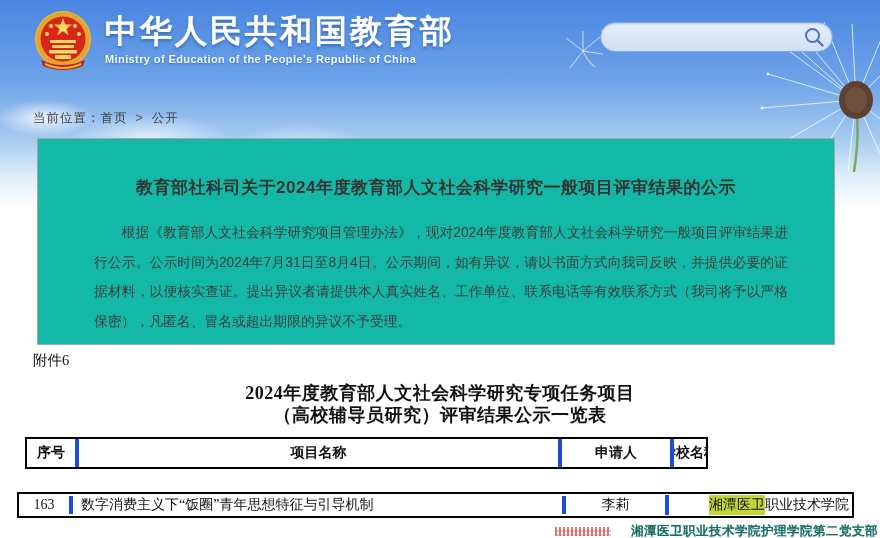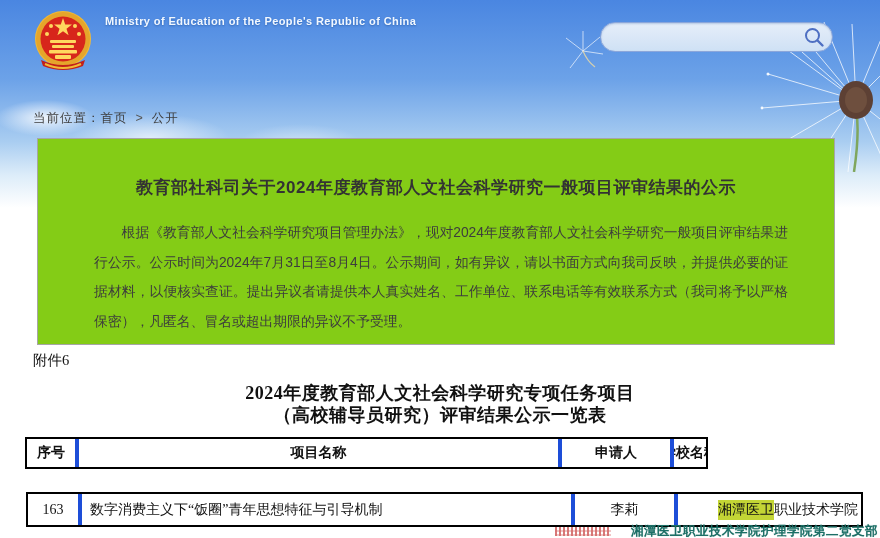--- a/index.html
+++ b/index.html
@@ -42,21 +42,21 @@
 
   .breadcrumb {
     position:absolute; left:33px; top:110px; font-size:12.5px; color:#3d3d3d; letter-spacing:1px;
   }
   .breadcrumb a { color:#3d3d3d; text-decoration:none; cursor:pointer; }
   .breadcrumb .sep { margin:0 8px; color:#555; }
 
   
   .panel {
     position:absolute; left:37px; top:138px; width:798px; height:207px;
-    background:#84cc16; border:1px solid #a6a6a6;
+    background:#14b8a6; border:1px solid #a6a6a6;
   }
   .notice-title {
     margin-top:37px; text-align:center; font-size:17px; font-weight:bold; color:#333;
     letter-spacing:.5px;
   }
   .notice-body {
     margin:19px auto 0 56px; width:694px;
     font-size:13.8px; color:#3d3d3d; line-height:29.5px; text-indent:2em; text-align:justify;
   }
 
@@ -68,21 +68,21 @@
 
   .tbl { position:absolute; display:flex; border:2px solid #000; background:#fff; }
   .tbl .cell {
     border-left:4px solid #1d4ed8; display:flex; align-items:center; overflow:hidden;
     font-size:14px; white-space:nowrap;
   }
   .tbl .cell:first-child { border-left:none; }
   .tbl .c-center { justify-content:center; }
   .tbl .c-left   { justify-content:flex-start; padding-left:8px; }
   .tbl-head { left:25px; top:437px; width:683px; height:32px; font-weight:bold; }
-  .tbl-row  { left:26px; top:492px; width:837px; height:35px; }
+  .tbl-row  { left:17px; top:492px; width:837px; height:26px;align-items:center; }
   .hl { background:#c3d535; padding:1px 0;margin-left:36px; }
 
   
   .watermark {
     position:absolute; right:2px; bottom:0; height:14px;
     display:flex; align-items:center; gap:20px;
   }
   .seal {
     width:56px; height:9px; opacity:.85;
     background:
@@ -155,20 +155,21 @@
         <circle cx="14" cy="26" r="2" fill="#ffd75e"></circle>
         <circle cx="46" cy="26" r="2" fill="#ffd75e"></circle>
         <rect x="17" y="32" width="26" height="3" rx="1" fill="#ffd75e"></rect>
         <rect x="19" y="37" width="22" height="3" rx="1" fill="#ffd75e"></rect>
         <rect x="16" y="42" width="28" height="3.4" rx="1" fill="#ffd75e"></rect>
         <rect x="22" y="47" width="16" height="4" rx="1" fill="#ffd75e"></rect>
         <path d="M8 52 Q30 62 52 52 L50 58 Q30 66 10 58 Z" fill="#c2201a"></path>
         <path d="M12 56 Q30 64 48 56" stroke="#f2ba35" stroke-width="2" fill="none"></path>
       </svg>
       <div class="titles">
+        <div class="site-title">中华人民共和国教育部</div>
         <div class="site-subtitle">Ministry of Education of the People's Republic of China</div>
       </div>
     </div>
 
     <div class="searchbox">
       <input type="text" placeholder="" style="">
       <svg class="search-icon" viewBox="0 0 22 22">
         <circle cx="9.5" cy="9.5" r="6.5" fill="none" stroke="#4e6fc2" stroke-width="2"></circle>
         <line x1="14.5" y1="14.5" x2="19.5" y2="19.5" stroke="#4e6fc2" stroke-width="2.4" stroke-linecap="round"></line>
       </svg>

